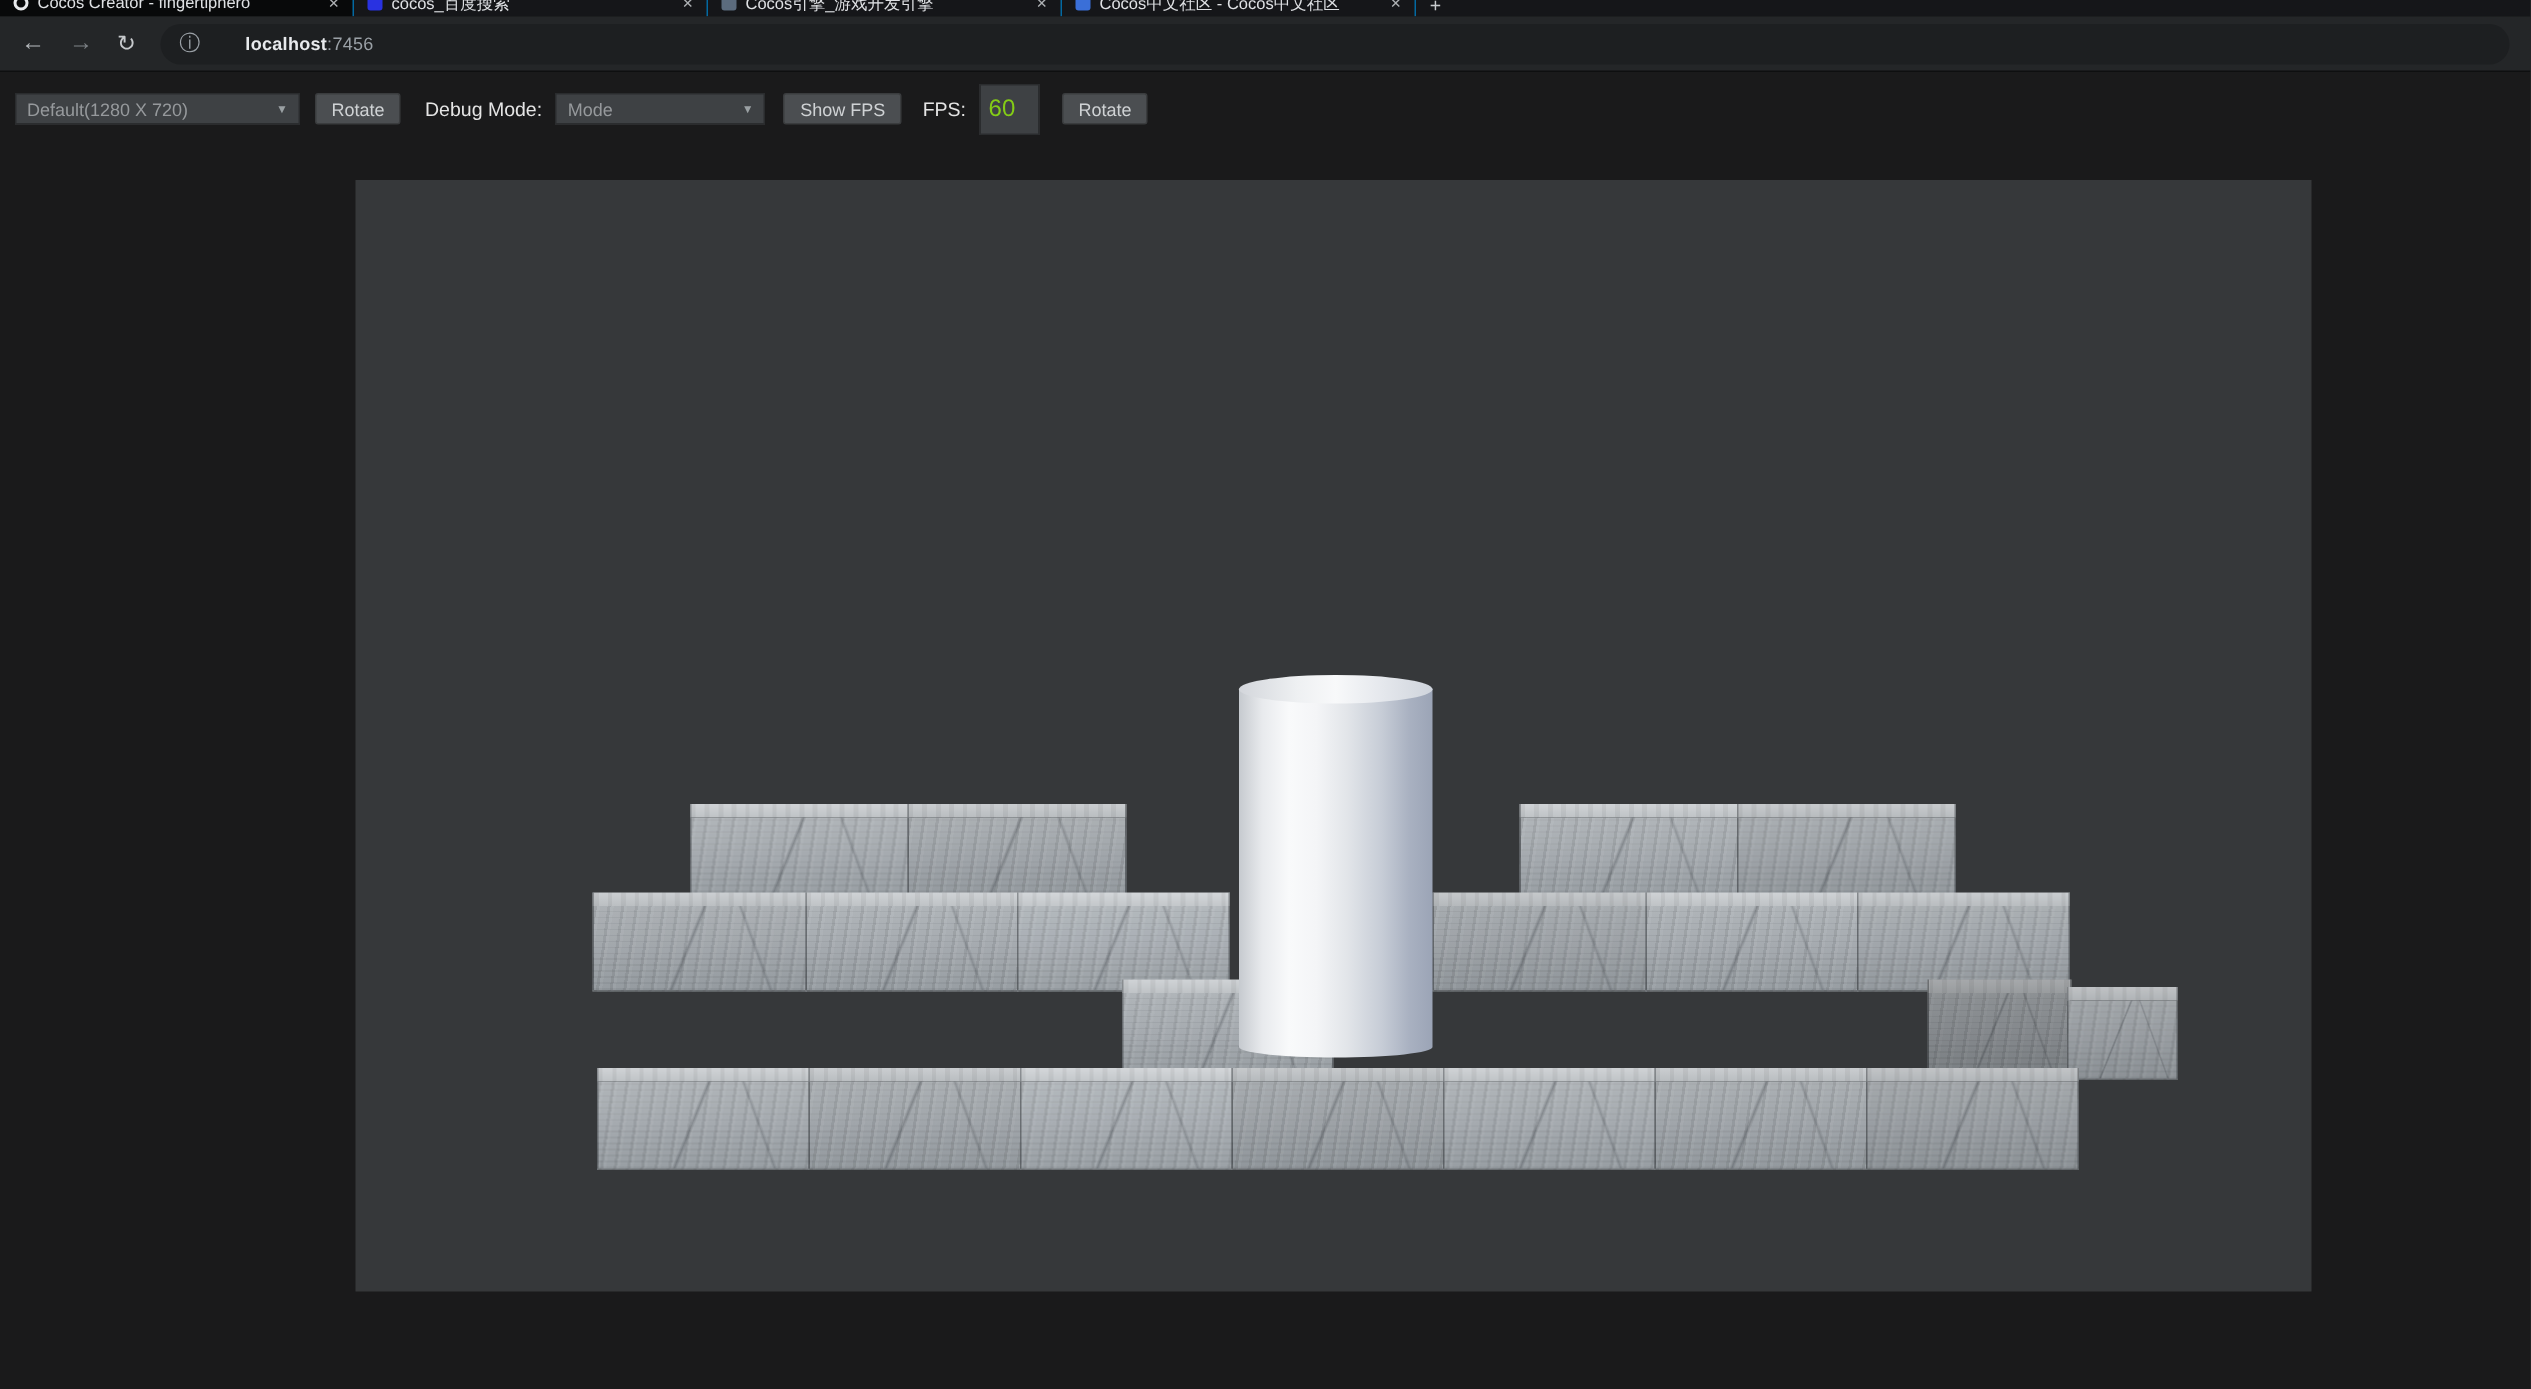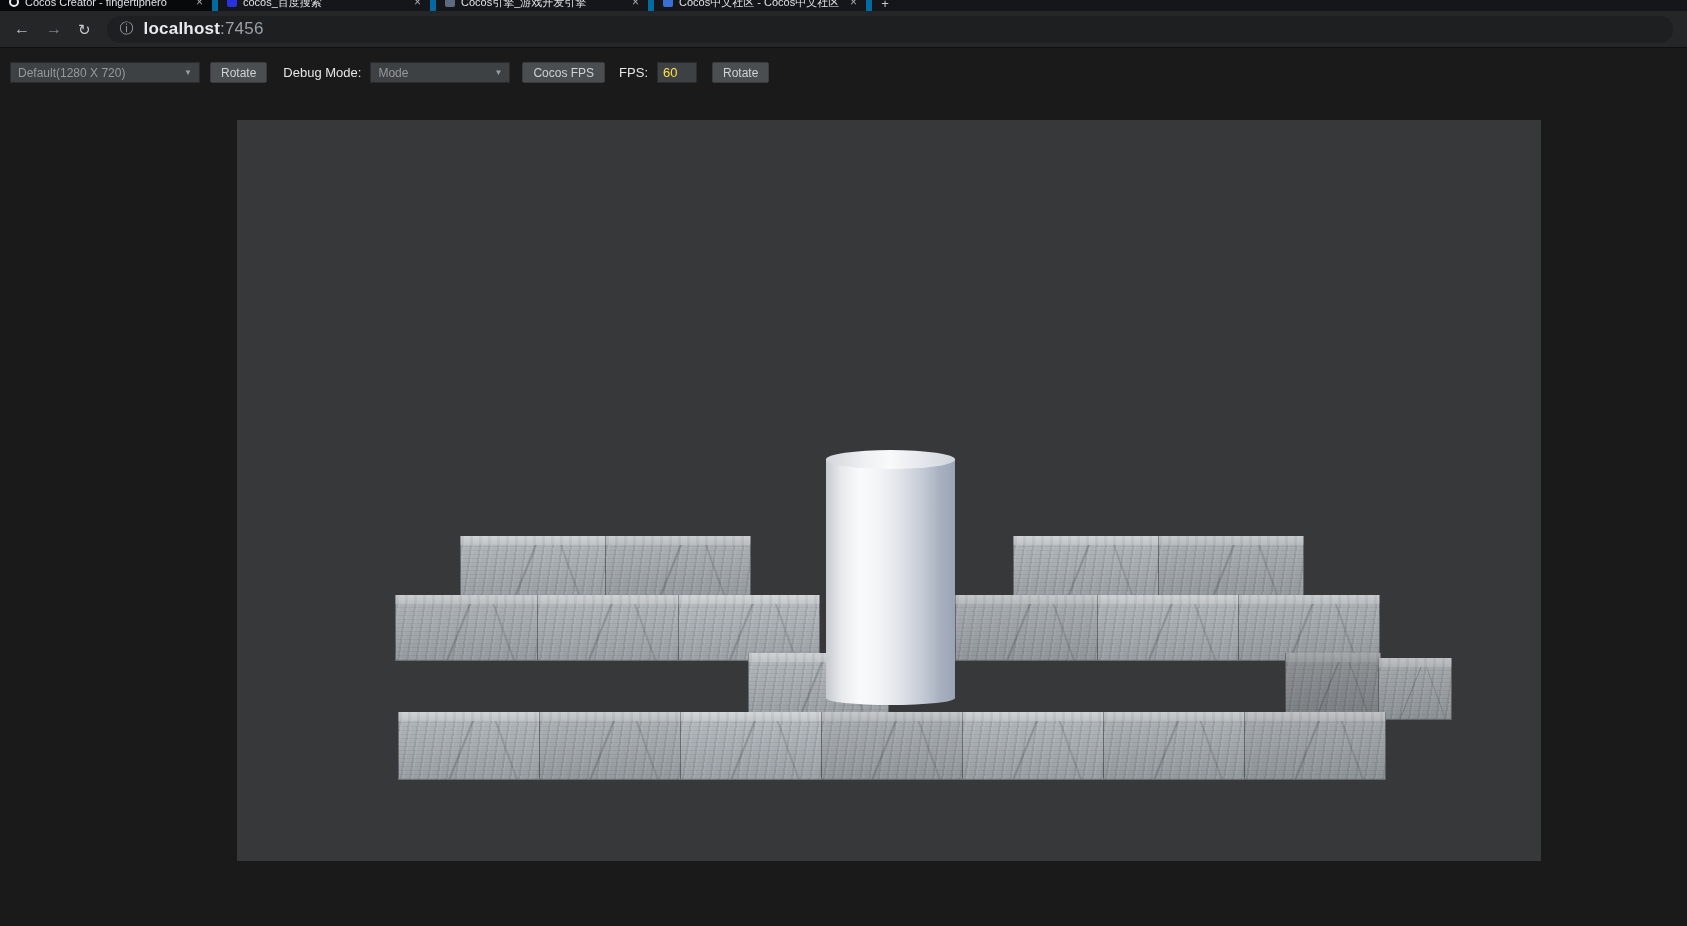--- a/index.html
+++ b/index.html
@@ -1,56 +1,56 @@
 <!DOCTYPE html>
 <html><head>
 <meta charset="utf-8">
 <style>
   * { margin:0; padding:0; box-sizing:border-box; }
   html,body { width:1687px; height:926px; overflow:hidden; }
   body { background:#161617; font-family:"Liberation Sans", sans-serif; position:relative; }
 
   
   .tab-strip { position:absolute; top:0; left:0; right:0; height:11px; background:#151619; display:flex; overflow:hidden; }
-  .tab { width:218px; flex:0 0 auto; position:relative; border-right:6px solid #0369a1; }
+  .tab { width:236px; flex:0 0 auto; position:relative; border-right:1px solid #0369a1; }
   .tab.active { background:#08090a; }
   .tab-inner { display:flex; align-items:center; gap:6px; height:16px; margin-top:-6px; padding:0 9px; font-size:11px; color:#dfe1e4; white-space:nowrap; overflow:hidden; }
   .tab-title { overflow:hidden; text-overflow:ellipsis; flex:1; }
   .tab-close { color:#aeb1b4; font-size:12px; flex:0 0 auto; }
   .fav { width:10px; height:10px; flex:0 0 auto; border-radius:2px; }
   .fav-cocos { border-radius:50%; border:2px solid #e8eaed; background:transparent; }
   .fav-baidu { background:#2932e1; }
   .fav-engine { background:#5b6b7d; }
   .fav-forum { background:#3a6fd8; }
   .new-tab { width:26px; flex:0 0 auto; color:#c7cacd; font-size:13px; text-align:center; margin-top:-4px; }
 
   
   .address-bar { position:absolute; top:11px; left:0; right:0; height:37px; background:#242628; border-bottom:1px solid #0e0f10; display:flex; align-items:center; gap:16px; padding:0 14px; }
   .nav-icon { font-size:16px; line-height:1; }
   .nav-back { color:#b4b8bc; }
   .nav-fwd { color:#7c8185; }
   .nav-reload { color:#c6c9cc; font-size:15px; }
   .url-box { flex:1; height:27px; background:#1d1f21; border-radius:14px; display:flex; align-items:center; gap:10px; padding:0 13px; }
   .info-icon { color:#9aa0a6; font-size:14px; }
-  .url-text { font-size:17px; letter-spacing:.2px; }
+  .url-text { font-size:12px; letter-spacing:.2px;margin-left:20px; }
   .url-host { color:#e8eaed; font-weight:bold; }
   .url-port { color:#9aa0a6; }
 
   
   .page { position:absolute; top:48px; left:0; right:0; bottom:0; background:#1a1a1b; }
   .preview-toolbar { display:flex; align-items:center; padding:9px 0 0 10px; height:40px; }
   .ctl-select { display:flex; align-items:center; justify-content:space-between; background:#3e4144; border:1px solid #2a2c2e; color:#96999c; font-size:12px; height:21px; padding:0 7px; }
   .ctl-select.res { width:190px; margin-right:10px; }
   .ctl-select.dbg { width:140px; margin-right:12px; }
   .chev { font-size:8px; color:#9aa0a3; margin-left:6px; }
   .ctl-btn { background:#4b4e51; border:1px solid #3a3c3e; color:#cfd2d4; font-weight:normal; font-size:12px; height:21px; padding:0 10px; display:flex; align-items:center; border-radius:2px; }
   .btn-rotate { margin-right:16px; }
   .btn-showfps { margin-right:14px; }
   .ctl-label { color:#e5e5e5; font-size:13px; margin-right:9px; }
-  .ctl-input { width:40px; height:21px; background:#3e4144; border:1px solid #2a2c2e; color:#fde047; font-size:13px; padding:0 5px; margin-right:15px; font-family:"Liberation Sans",sans-serif; }
+  .ctl-input { width:40px; height:34px; background:#3e4144; border:1px solid #2a2c2e; color:#84cc16; font-size:16px; padding:0 5px; margin-right:15px; font-family:"Liberation Sans",sans-serif; }
 
   
   .game-canvas { position:absolute; left:237px; top:72px; width:1304px; height:741px; overflow:hidden; }
   #scene { position:absolute; inset:0; }
 
   
   .block { position:absolute; }
   .block-top { height:9px;
     background:
       repeating-linear-gradient(90deg, rgba(0,0,0,.05) 0 3px, transparent 3px 9px),
@@ -126,21 +126,21 @@
     <div class="ctl-select res">
       <span>Default(1280 X 720)</span>
       <span class="chev">▼</span>
     </div>
     <div class="ctl-btn btn-rotate">Rotate</div>
     <span class="ctl-label">Debug Mode:</span>
     <div class="ctl-select dbg">
       <span>Mode</span>
       <span class="chev">▼</span>
     </div>
-    <div class="ctl-btn btn-showfps">Cocos FPS</div>
+    <div class="ctl-btn btn-showfps">Show FPS</div>
     <span class="ctl-label">FPS:</span>
     <input class="ctl-input" value="60" style="">
     <div class="ctl-btn">Rotate</div>
   </div>
 
   <div class="game-canvas" style="background: rgb(54, 56, 58);">
     <div id="scene">
         <div class="block" style="left: 223px; top: 416px; width: 146px; height: 64px;">
           <div class="block-top"></div>
           <div class="block-front"></div>

